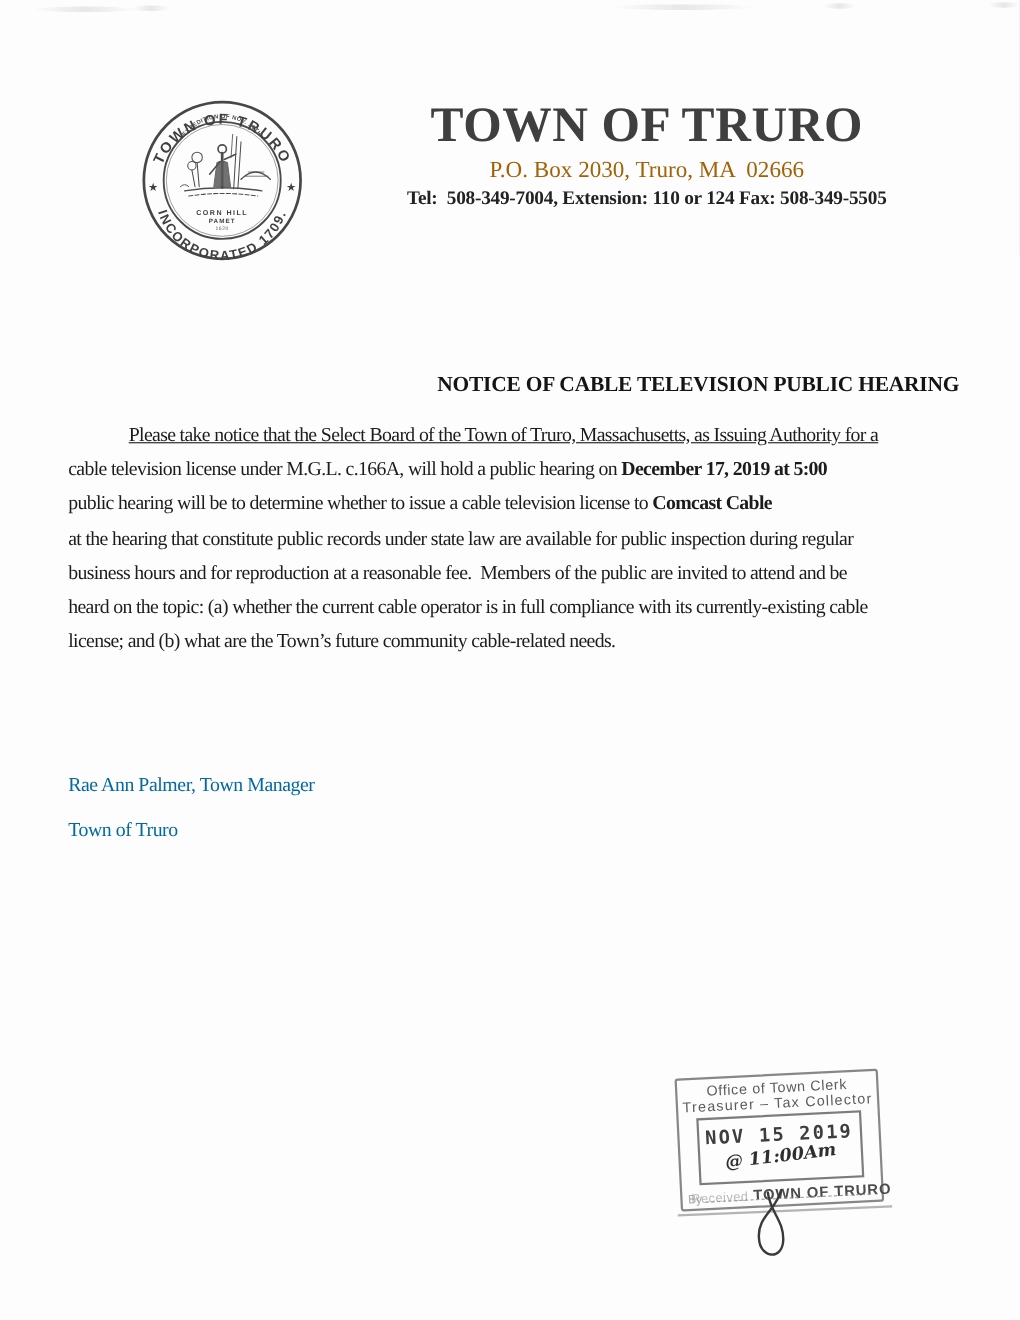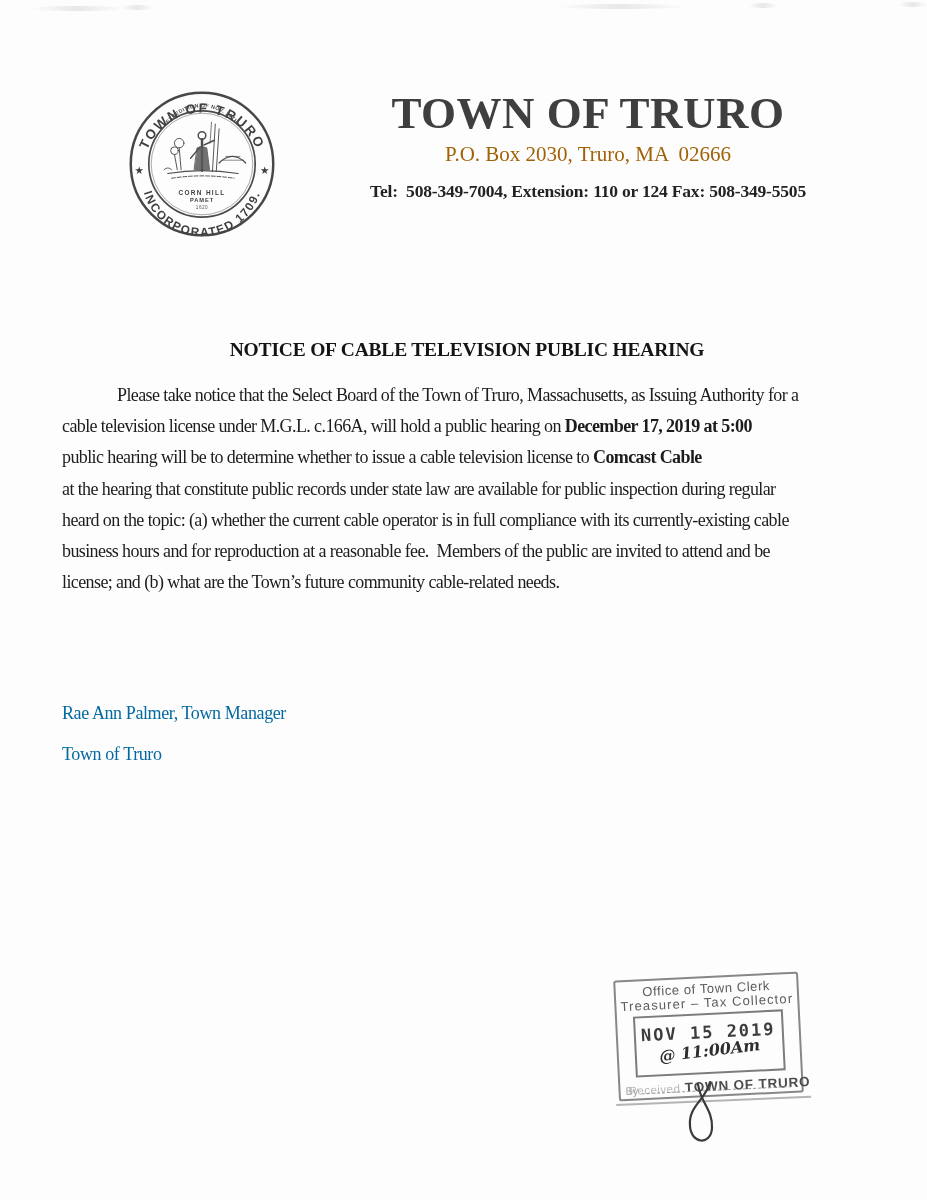--- a/index.html
+++ b/index.html
@@ -9,30 +9,30 @@
   
   .smudge{position:absolute;height:5px;border-radius:50%;opacity:.8;
           background:linear-gradient(90deg,transparent,#ececec 30%,#e2e2e2 50%,#ececec 70%,transparent);}
 
   
   .seal{position:absolute;left:126px;top:88px;width:152px;height:152px;}
   .letterhead-text{position:absolute;left:318px;top:88px;width:540px;text-align:center;}
   .org-name{font-size:45px;font-weight:bold;letter-spacing:.5px;color:#3f3f3f;line-height:50px;
             font-family:"Liberation Serif", serif;}
   .org-address{font-size:21px;color:#a16207;margin-top:4px;white-space:pre;line-height:25px;}
-  .org-contact{font-size:17.5px;font-weight:bold;color:#222;margin-top:13px;white-space:pre;
+  .org-contact{font-size:17.5px;font-weight:bold;color:#222;margin-top:1px;white-space:pre;
                letter-spacing:-.2px;line-height:22px;}
 
   
-  .notice-title{position:absolute;top:339px;left:62px;width:810px;text-align:center;
+  .notice-title{position:absolute;top:339px;left:62px;width:810px;text-align:right;
                 font-size:19.5px;font-weight:bold;letter-spacing:-.2px;color:#141414;}
   .notice-body{position:absolute;top:380px;left:62px;width:860px;}
   .body-line{font-size:18px;letter-spacing:-.6px;line-height:31.2px;white-space:pre;color:#1c1c1c;}
   .body-line .bold{font-weight:bold;}
-  .indent{padding-left:55px;}
+  .indent{padding-left:55px;text-decoration:underline;}
 
   .signature{position:absolute;top:701px;left:62px;font-size:18px;letter-spacing:-.4px;color:#0369a1;}
   .sig-line{line-height:25px;}
   .sig-line + .sig-line{margin-top:16px;}
 
   
   .stamp{position:absolute;left:616px;top:976px;width:181px;height:117px;
          border:2px solid rgba(95,95,95,.75);border-radius:3px;transform:rotate(-2.8deg);
          font-family:"Liberation Sans", sans-serif;background:rgba(255,255,255,.0);}
   .stamp::after{content:"";position:absolute;left:-5px;right:-9px;bottom:-7px;
@@ -113,22 +113,22 @@
     <div class="org-address">P.O. Box 2030, Truro, MA  02666</div>
     <div class="org-contact">Tel:  508-349-7004, Extension: 110 or 124 Fax: 508-349-5505</div>
   </div>
 
   <div class="notice-title">NOTICE OF CABLE TELEVISION PUBLIC HEARING</div>
   <div class="notice-body">
       <div class="body-line indent"><span>Please take notice that the Select Board of the Town of Truro, Massachusetts, as Issuing Authority for a</span></div>
       <div class="body-line"><span>cable television license under M.G.L. c.166A, will hold a public hearing on </span><span class="bold">December 17, 2019 at 5:00</span></div>
       <div class="body-line"><span>public hearing will be to determine whether to issue a cable television license to </span><span class="bold">Comcast Cable</span></div>
       <div class="body-line"><span>at the hearing that constitute public records under state law are available for public inspection during regular</span></div>
+      <div class="body-line"><span>business hours and for reproduction at a reasonable fee.  Members of the public are invited to attend and be</span></div>
       <div class="body-line"><span>heard on the topic: (a) whether the current cable operator is in full compliance with its currently-existing cable</span></div>
-      <div class="body-line"><span>business hours and for reproduction at a reasonable fee.  Members of the public are invited to attend and be</span></div>
       <div class="body-line"><span>license; and (b) what are the Town’s future community cable-related needs.</span></div>
     </div>
 
   <div class="signature">
     <div class="sig-line">Rae Ann Palmer, Town Manager</div>
     <div class="sig-line">Town of Truro</div>
   </div>
 
   <div class="stamp">
     <div class="stamp-office">

